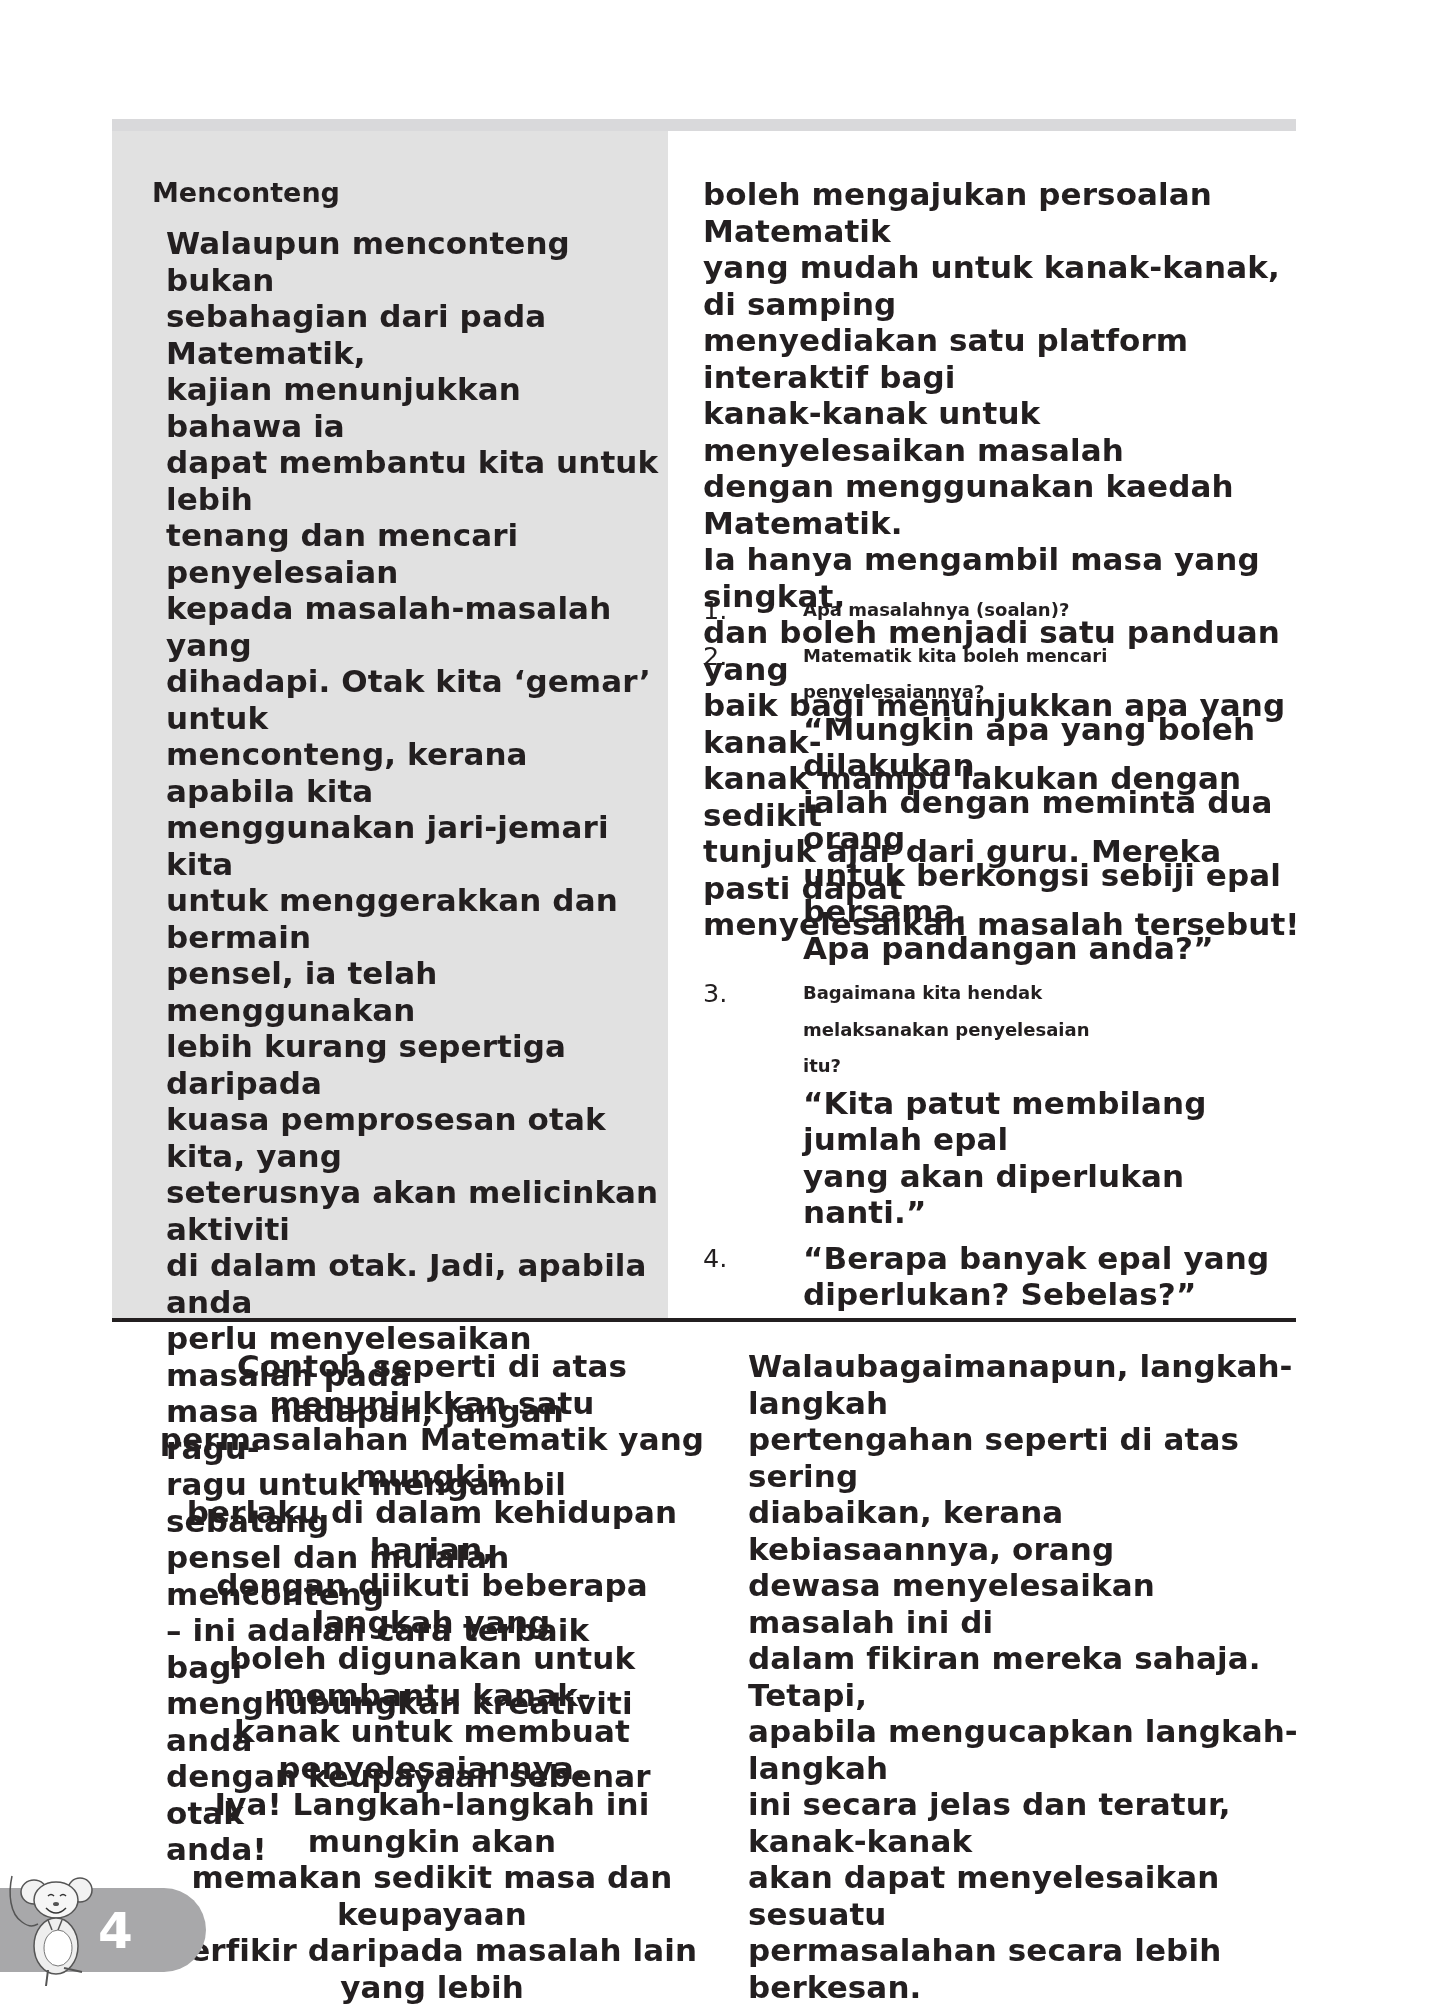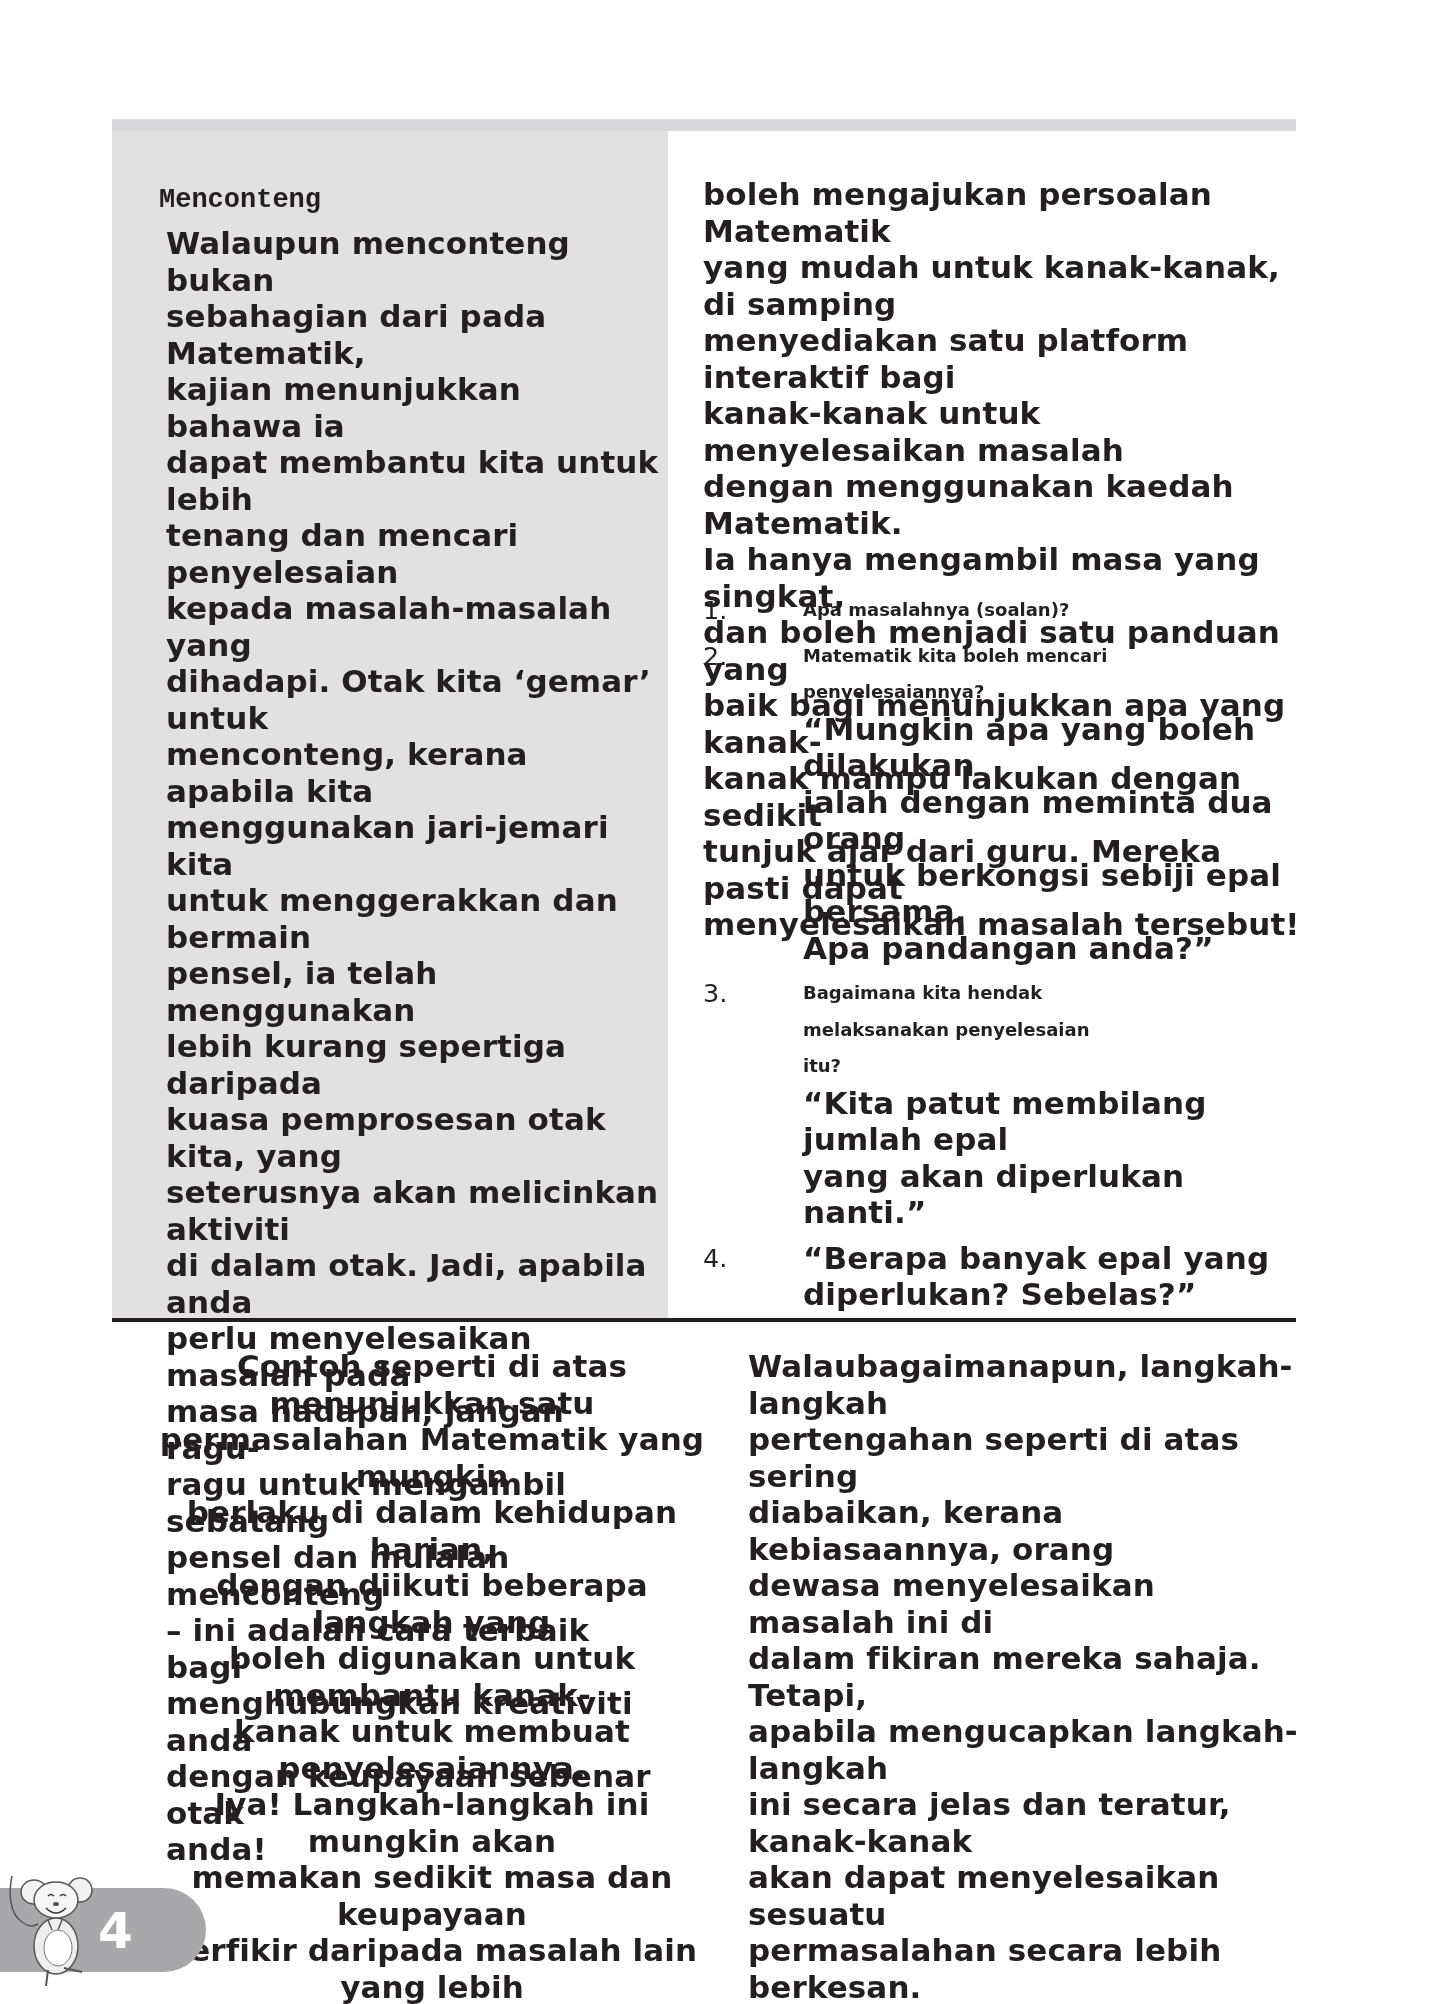--- a/index.html
+++ b/index.html
@@ -18,21 +18,21 @@
     .rule {
       position: absolute; left: 112px; top: 1318px; width: 1184px; height: 4px;
       background: #231f20;
     }
     .txt {
       font-size: 31px; line-height: 36.5px; letter-spacing: 0.1px;
       white-space: pre-line; margin: 0; font-weight: bold;
     }
     .box-heading {
       position: absolute; left: 152px; top: 175px;
-      font-size: 27px; font-weight: bold; line-height: 36px; margin: 7px; font-family: Liberation Mono, monospace;
+      font-size: 27px; font-weight: bold; line-height: 36px; margin: 0;
     }
     .box-body { position: absolute; left: 152px; top: 225px; width: 500px; margin-left: 14px; }
     .right-col { position: absolute; left: 703px; top: 176px; width: 600px; }
     .steps { position: absolute; left: 703px; top: 592px; width: 600px; }
     .step { display: flex; margin-bottom: 9px; }
     .step-num { width: 100px; flex: none; font-size: 25.5px; line-height: 36.5px; }
     .step-content { flex: 1; }
     .step-title { font-weight: bold; font-size: 18px; line-height: 36.5px; white-space: pre-line; }
     .bottom-left { position: absolute; left: 152px; top: 1348px; width: 560px; text-align: center; }
     .bottom-right { position: absolute; left: 748px; top: 1348px; width: 560px; }

